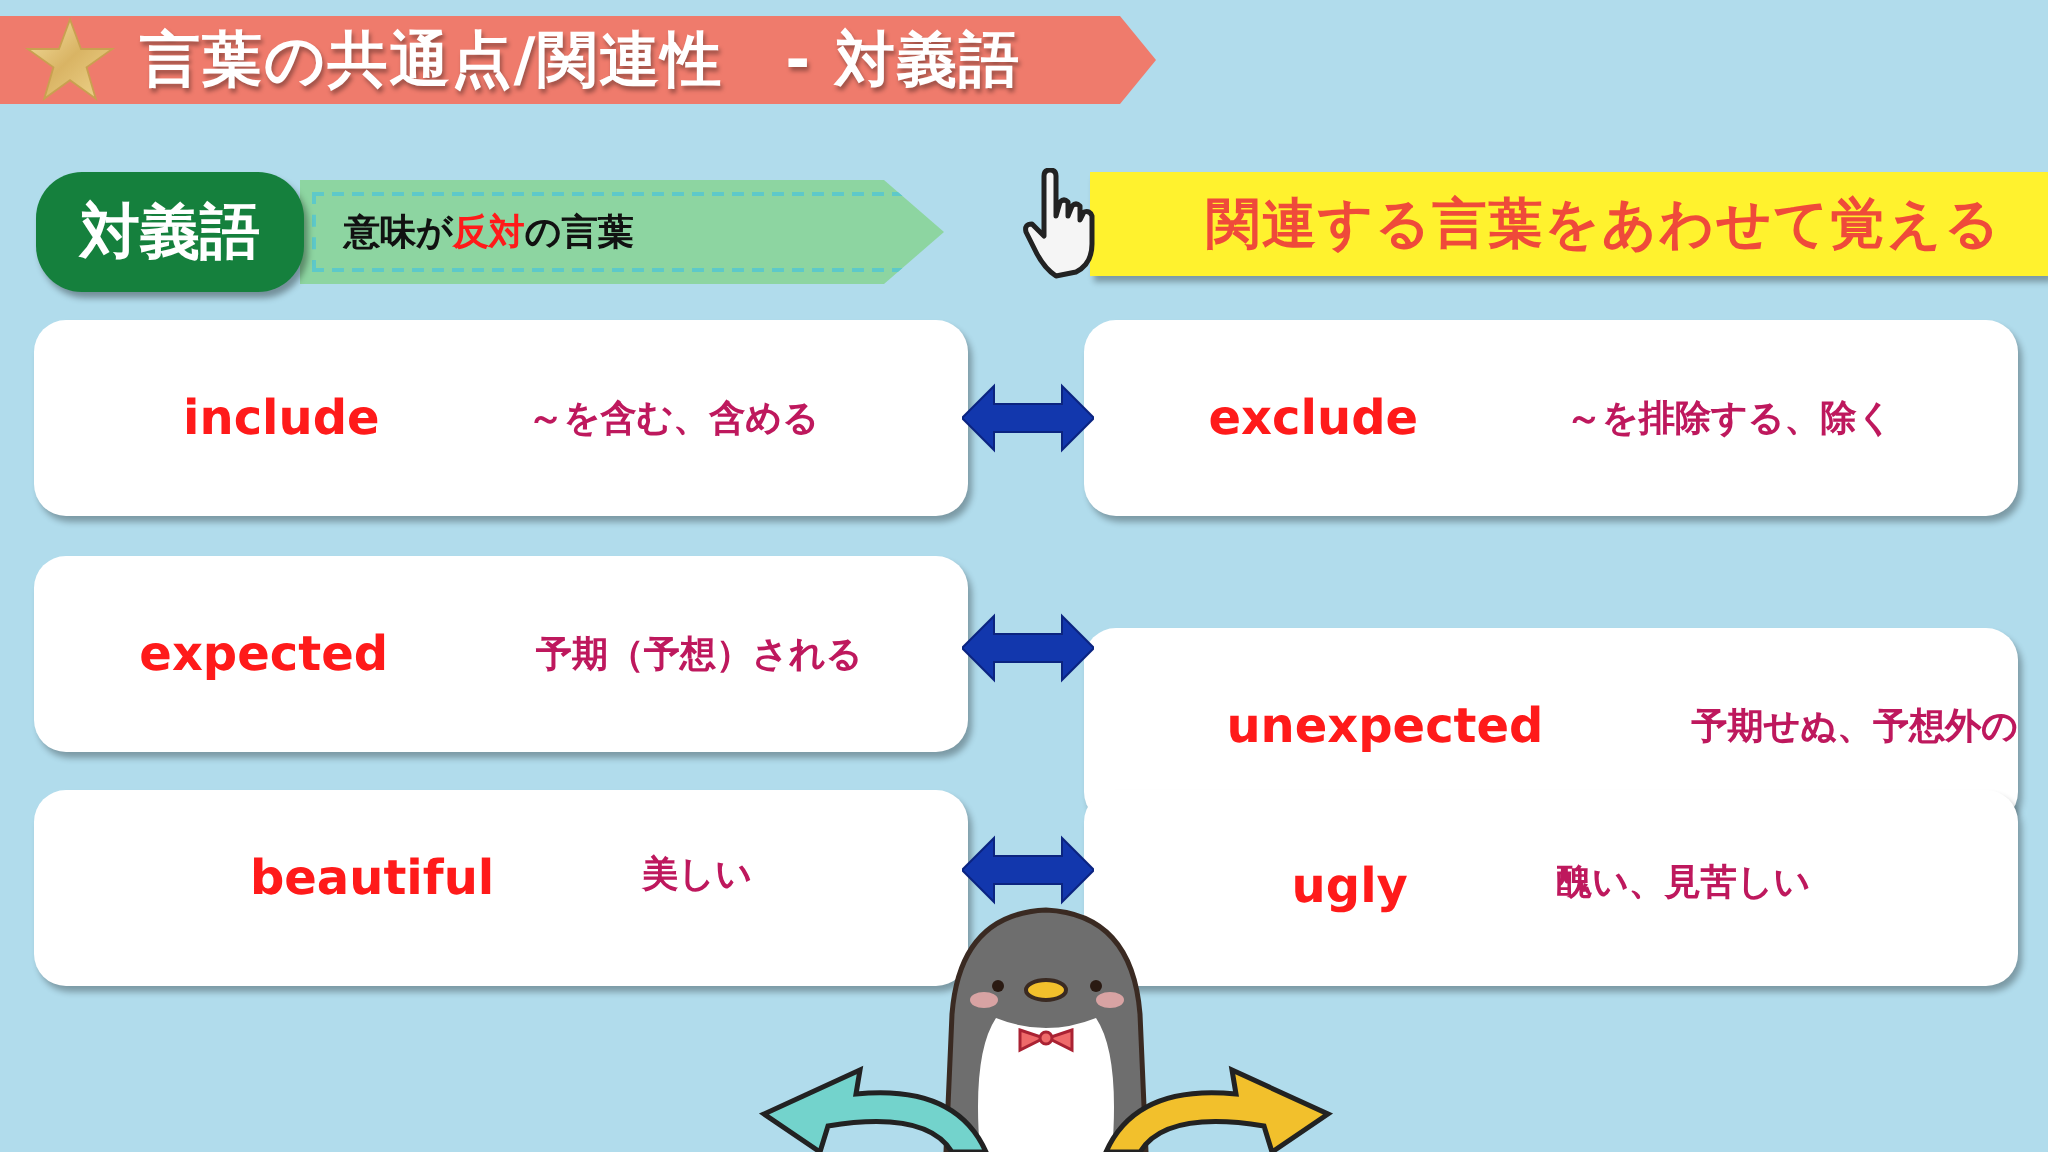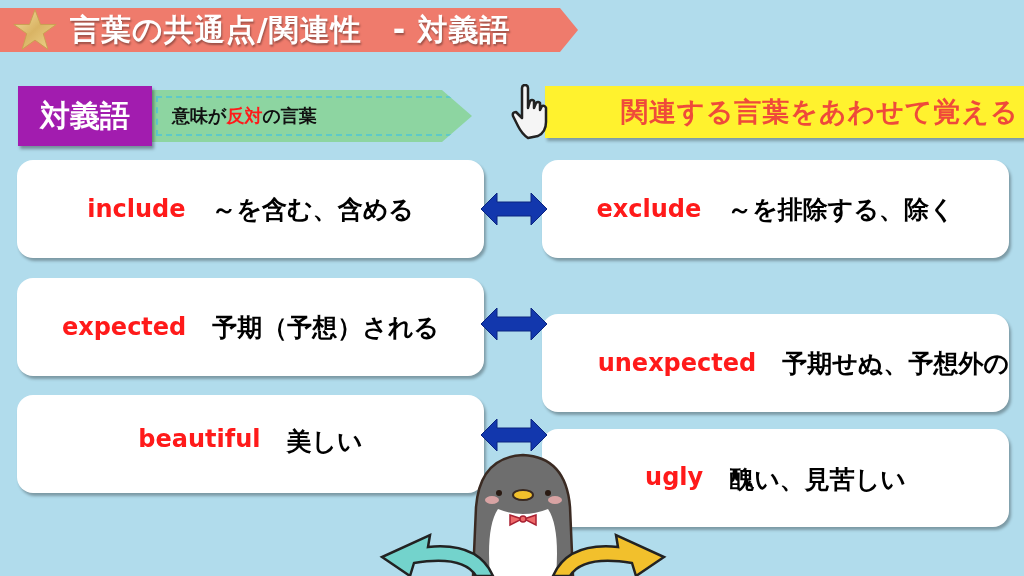--- a/index.html
+++ b/index.html
@@ -16,24 +16,25 @@
       filter: drop-shadow(2px 3px 2px rgba(0,0,0,0.35));
       display: flex; align-items: center;
     }
     .title-star { width: 50px; height: 50px; margin-left: 10px; display: flex; align-items: center; justify-content: center; }
     .title-text {
       color: #ffffff; font-weight: bold; font-size: 30px; margin-left: 10px; letter-spacing: 1px;
       text-shadow: 1px 2px 2px rgba(0,0,0,0.35);
     }
     .label-box {
       position: absolute; left: 18px; top: 86px; width: 134px; height: 60px;
-      background: #a21caf; color: #fff; font-weight: bold; font-size: 30px;
+      background: #15803d; color: #fff; font-weight: bold; font-size: 30px;
       display: flex; align-items: center; justify-content: center;
       box-shadow: 2px 3px 3px rgba(0,0,0,0.35);
       z-index: 2;
+      border-radius: 23px;
     }
     .meaning-banner {
       position: absolute; left: 150px; top: 90px; width: 322px; height: 52px;
       background: #8dd5a1;
       clip-path: polygon(0 0, 292px 0, 322px 50%, 292px 100%, 0 100%);
       display: flex; align-items: center; padding-left: 22px;
       font-weight: bold; font-size: 18px; color: #111;
     }
     .meaning-banner .dash {
       position: absolute; left: 6px; top: 6px; right: 20px; bottom: 6px;
@@ -46,24 +47,24 @@
       box-shadow: 2px 3px 3px rgba(0,0,0,0.3);
       display: flex; align-items: center; padding-left: 12px;
       color: #ef4a3a; font-weight: bold; font-size: 27px; letter-spacing: 1px;
     }
     .hand-icon { position: absolute; left: 510px; top: 84px; width: 48px; height: 56px; z-index: 3; }
     .card {
       position: absolute; width: 467px; height: 98px; background: #ffffff;
       border-radius: 16px;
       box-shadow: 2px 3px 3px rgba(0,0,0,0.3);
       display: flex; align-items: center; justify-content: center;
-      font-weight: bold; font-size: 24px;
+      font-weight: bold; font-size: 24px; gap: 48px;
     }
     .card .en { color: #ff1a1a; margin-right: 26px; }
-    .card .ja { color: #000000; font-size: 25px; }
+    .card .ja { color: #be185d; font-size: 18px; }
     .left-card { left: 17px; }
     .right-card { left: 542px; }
     .row1 { top: 160px; }
     .row2 { top: 278px; }
     .row3 { top: 395px; }
     .dbl-arrow { position: absolute; left: 481px; width: 66px; height: 36px; z-index: 3; }
     .penguin { position: absolute; left: 368px; top: 447px; width: 310px; height: 129px; z-index: 4; }
   </style>
 </head>
 <body>
@@ -92,21 +93,21 @@
     <span class="red">反対</span>
     <span>の言葉</span>
 </div>
 
 <div class="hand-icon">
   <svg width="48" height="56" viewBox="0 0 48 56">
     <path d="M12 4 Q12 1 15 1 Q18 1 18 4 L18 24 L20 17 Q22 15 24 17 L24 24 L26 19 Q28 17 30 19 L30 26 L32 22 Q35 21 36 24 L36 38 Q36 48 28 52 L18 54 Q12 50 8 42 L3 32 Q2 28 6 28 L12 34 Z" fill="#f5f5f5" stroke="#222" stroke-width="2.5" stroke-linejoin="round"></path>
   </svg>
 </div>
 <div class="hint-banner">
-  <span style="margin-left:20px;padding-left:44px;">関連する言葉をあわせて覚える</span>
+  <span style="margin-left:2px;padding-left:44px;">関連する言葉をあわせて覚える</span>
 </div>
 
 <div class="card left-card row1">
   <span class="en">include</span>
   <span class="ja">～を含む、含める</span>
 </div>
 <div class="dbl-arrow" style="top:191px;">
   <svg width="66" height="36" viewBox="0 0 66 36">
       <polygon points="0,18 16,2 16,11 50,11 50,2 66,18 50,34 50,25 16,25 16,34" fill="#1237ad" stroke="#0b2480" stroke-width="1"></polygon>
     </svg>
@@ -132,21 +133,21 @@
 
 <div class="card left-card row3" style="align-items:flex-start; padding-top:30px;">
   <span class="en">beautiful</span>
   <span class="ja">美しい</span>
 </div>
 <div class="dbl-arrow" style="top:417px;">
   <svg width="66" height="36" viewBox="0 0 66 36">
       <polygon points="0,18 16,2 16,11 50,11 50,2 66,18 50,34 50,25 16,25 16,34" fill="#1237ad" stroke="#0b2480" stroke-width="1"></polygon>
     </svg>
 </div>
-<div class="card right-card row3" style="align-items:flex-start; padding-top:34px;margin-top:34px;">
+<div class="card right-card row3" style="align-items:flex-start; padding-top:34px;">
   <span class="en">ugly</span>
   <span class="ja">醜い、見苦しい</span>
 </div>
 
 <div class="penguin">
   <svg width="310" height="129" viewBox="0 0 310 129">
 
     <path d="M105 129 L108 60 Q112 10 155 8 Q198 10 202 60 L205 129 Z" fill="#6e6e6e" stroke="#3a2a22" stroke-width="2.5"></path>
     <path d="M122 129 Q118 80 130 62 Q155 72 180 62 Q192 80 188 129 Z" fill="#ffffff"></path>
 

